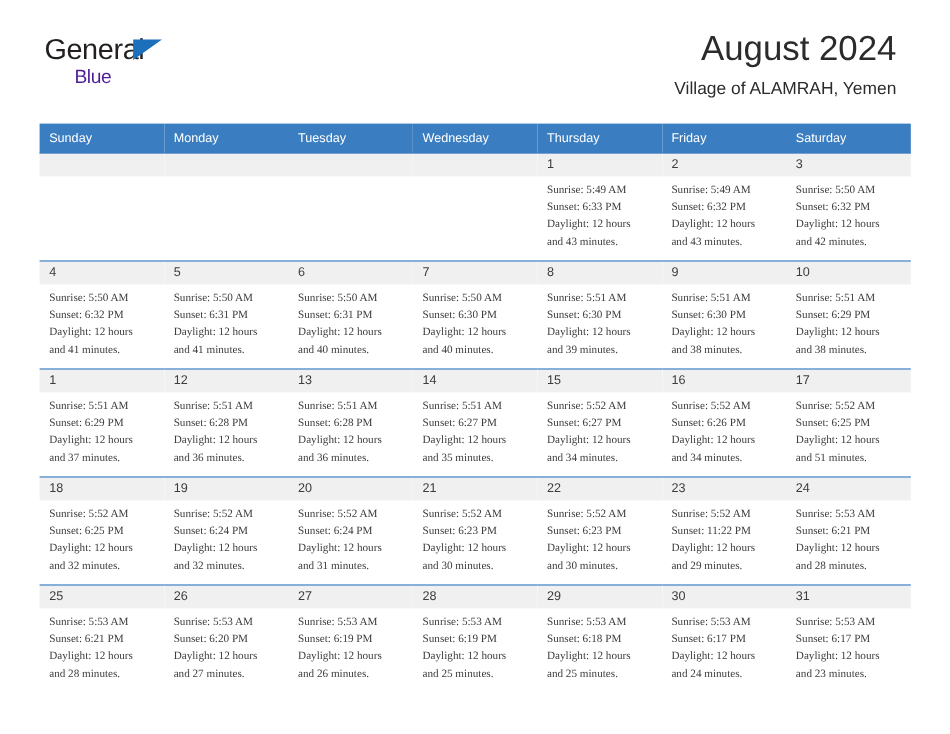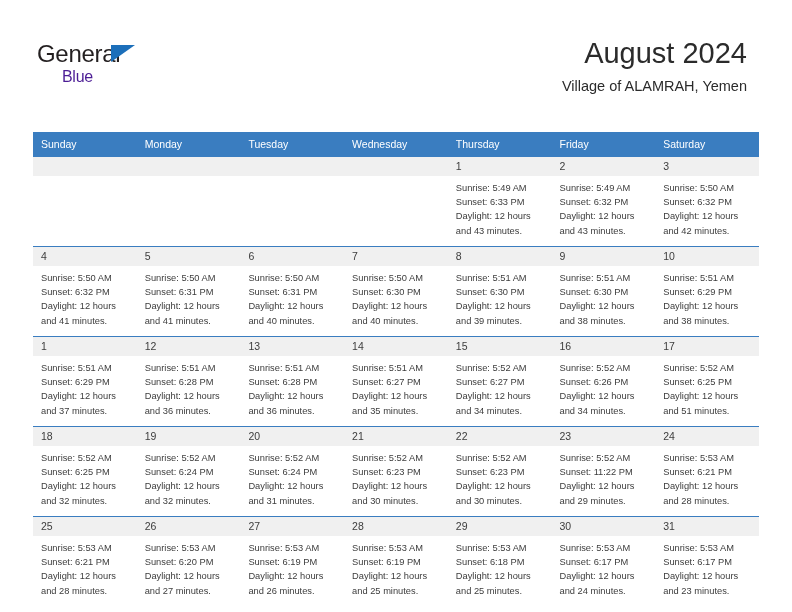--- a/index.html
+++ b/index.html
@@ -17,23 +17,22 @@
   .page {
     position: relative;
     width: 792px;
     height: 612px;
     box-sizing: border-box;
     padding: 0 33px;
   }
 
   
   .header {
-    height: 120px;
+    height: 103px;
     position: relative;
-    margin-top: 12px;
   }
   .logo {
     position: absolute;
     left: 4px;
     top: 30px;
     width: 200px;
     line-height: 1;
   }
   .logo-row1 {
     position: relative;
@@ -115,20 +114,21 @@
   }
   .daynum.empty {
     background: #f0f0f0;
     color: transparent;
   }
   .cell-body {
     padding: 5px 8px 0 8px;
     font-size: 9.3px;
     line-height: 14.2px;
     color: #3c3c3c;
+    font-family: Liberation Serif, serif;
   }
   .cell-body div {
     white-space: nowrap;
   }
   .cell-empty .cell-body { visibility: hidden; }
 </style>
 </head>
 <body>
 
 <div class="page">

